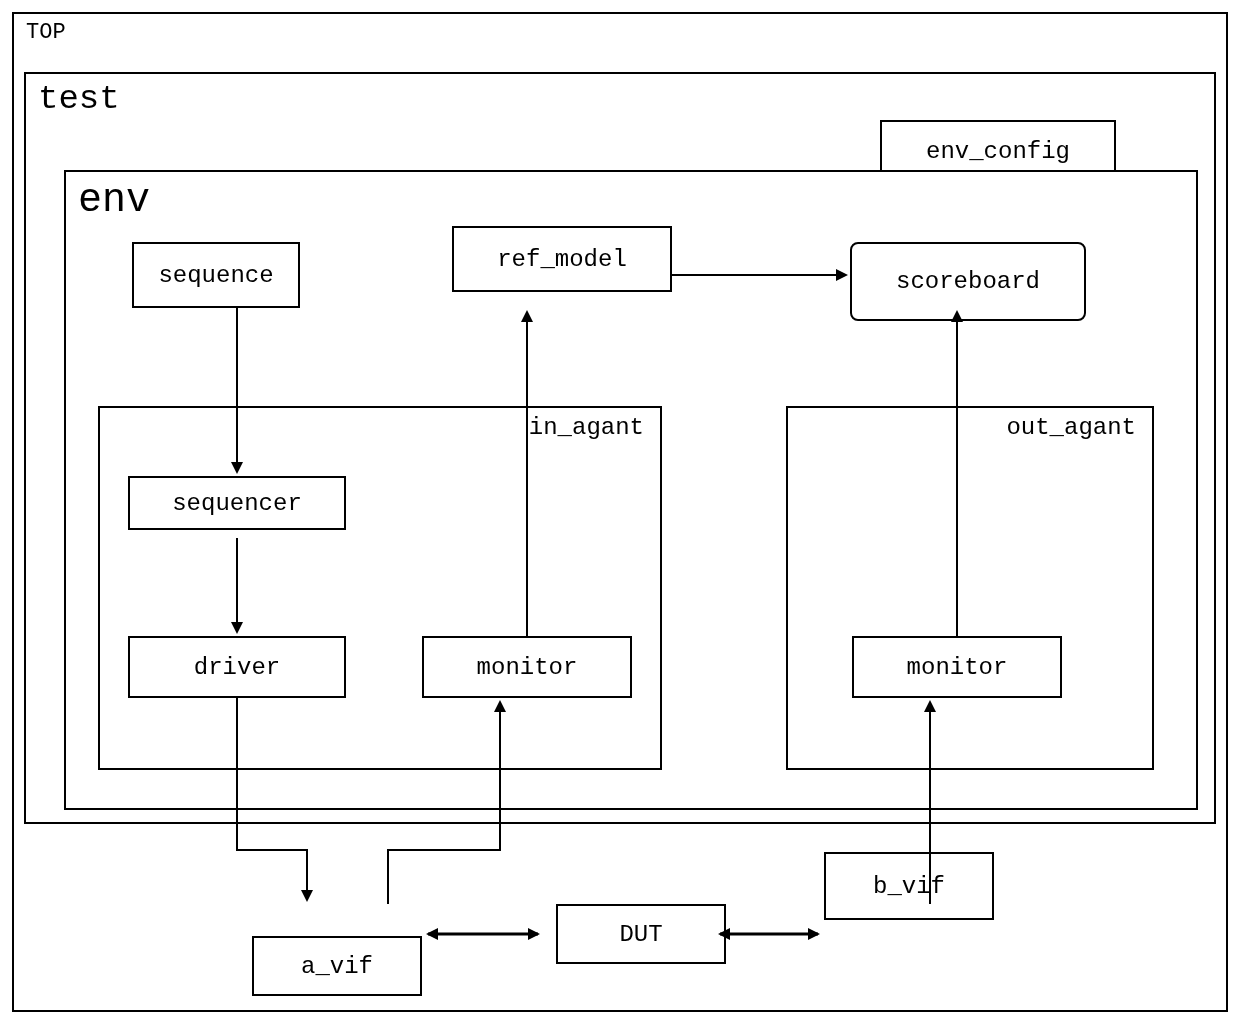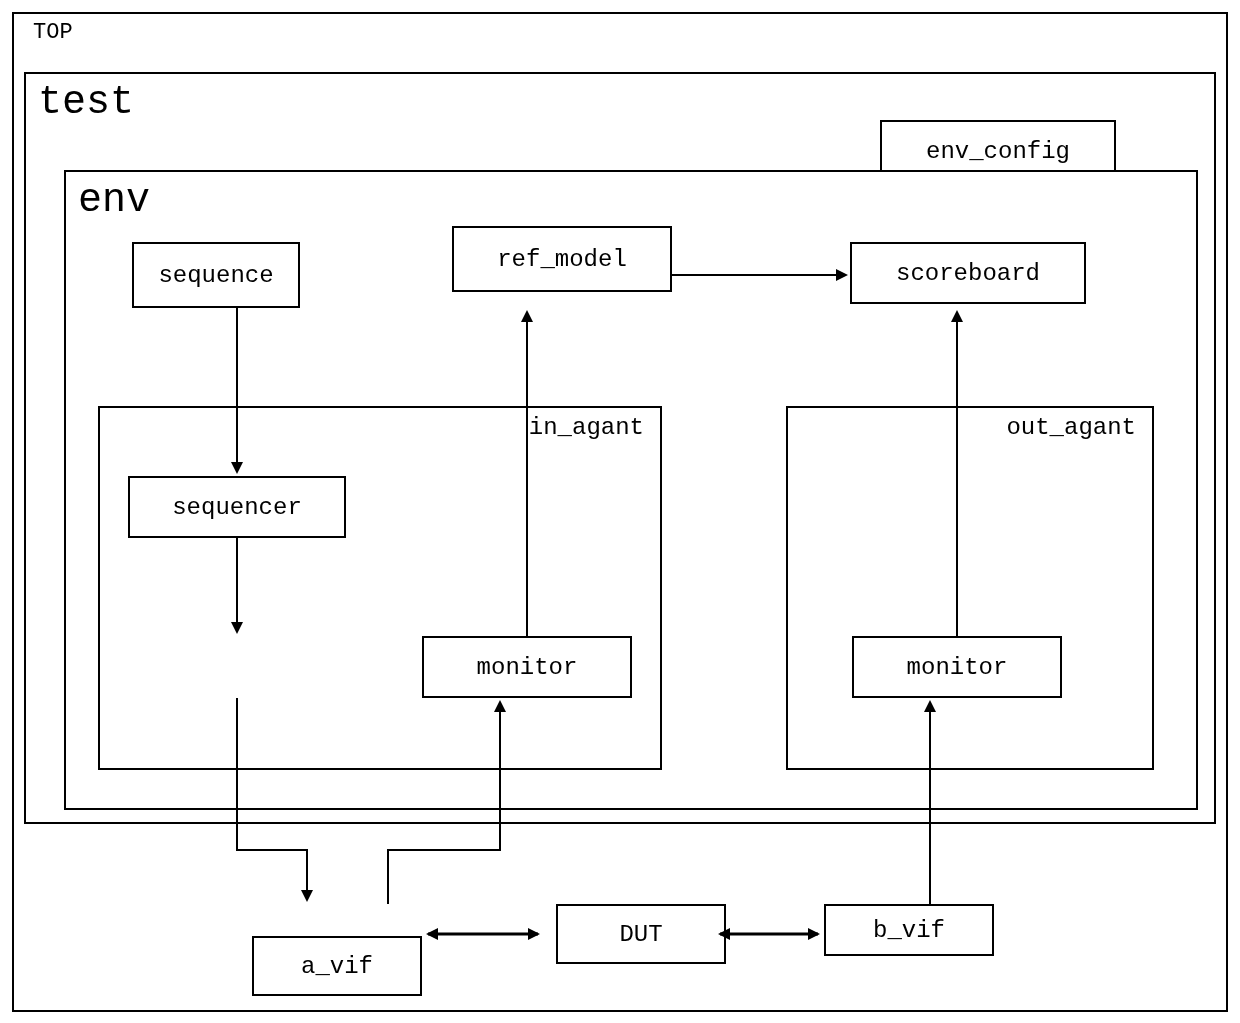--- a/index.html
+++ b/index.html
@@ -43,55 +43,58 @@
     pointer-events: none;
     overflow: visible;
   }
 </style>
 </head>
 <body>
 
 <div class="stage">
 
   <div class="box" style="left:12px; top:12px; width:1216px; height:1000px; justify-content:flex-start; align-items:flex-start;">
-    <span class="label-tl" style="font-size:22px;margin-left:7px;">TOP</span>
+    <span class="label-tl" style="font-size:22px;">TOP</span>
   </div>
 
   <div class="box" style="left:24px; top:72px; width:1192px; height:752px; justify-content:flex-start; align-items:flex-start;">
-    <span class="label-tl" style="font-size:40px;">test</span>
+    <span class="label-tl" style="font-size:34px;">test</span>
   </div>
 
   <div class="box" style="left:880px; top:86px; width:236px; height:62px;margin-top:34px;">
     <span>env_config</span>
   </div>
 
   <div class="box" style="left:64px; top:170px; width:1134px; height:640px; justify-content:flex-start; align-items:flex-start;">
     <span class="label-tl" style="font-size:40px;text-align:right;">env</span>
   </div>
 
   <div class="box" style="left:132px; top:242px; width:168px; height:66px;">
     <span>sequence</span>
   </div>
 
   <div class="box" style="left:452px; top:226px; width:220px; height:66px;">
     <span>ref_model</span>
   </div>
 
-  <div class="box" style="left:850px; top:242px; width:236px; height:62px;">
+  <div class="box" style="left:850px; top:242px; width:236px; height:79px;border-radius:8px;">
     <span>scoreboard</span>
   </div>
 
   <div class="box" style="left:98px; top:406px; width:564px; height:364px; justify-content:flex-end; align-items:flex-start;">
     <span class="label-tr-nudge">in_agant</span>
   </div>
 
-  <div class="box" style="left:128px; top:476px; width:218px; height:62px;">
+  <div class="box" style="left:128px; top:476px; width:218px; height:54px;">
     <span>sequencer</span>
   </div>
 
+  <div class="box" style="left:128px; top:636px; width:218px; height:62px;">
+    <span>driver</span>
+  </div>
 
   <div class="box" style="left:422px; top:636px; width:210px; height:62px;">
     <span>monitor</span>
   </div>
 
   <div class="box" style="left:786px; top:406px; width:368px; height:364px; justify-content:flex-end; align-items:flex-start;">
     <span class="label-tr-nudge">out_agant</span>
   </div>
 
   <div class="box" style="left:852px; top:636px; width:210px; height:62px;">
@@ -99,21 +102,21 @@
   </div>
 
   <div class="box" style="left:252px; top:904px; width:170px; height:60px;margin-top:32px;">
     <span>a_vif</span>
   </div>
 
   <div class="box" style="left:544px; top:904px; width:170px; height:60px;margin-left:12px;">
     <span>DUT</span>
   </div>
 
-  <div class="box" style="left:824px; top:904px; width:170px; height:52px;align-items:center;">
+  <div class="box" style="left:824px; top:852px; width:170px; height:68px;align-items:center;">
     <span>b_vif</span>
   </div>
 
   <svg class="conn">
     <defs>
       <marker id="arrow" markerWidth="14" markerHeight="14" refX="10" refY="6" orient="auto" markerUnits="userSpaceOnUse">
         <path d="M0,0 L12,6 L0,12 Z" fill="#000"></path>
       </marker>
       <marker id="arrow-start" markerWidth="14" markerHeight="14" refX="2" refY="6" orient="auto" markerUnits="userSpaceOnUse">
         <path d="M12,0 L0,6 L12,12 Z" fill="#000"></path>

